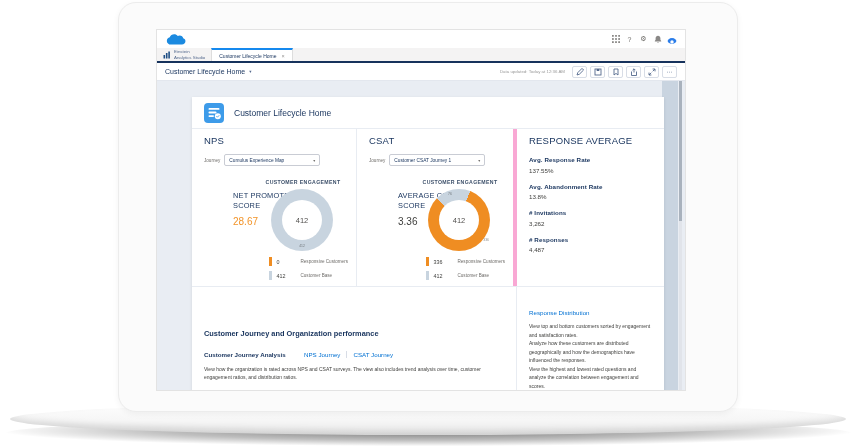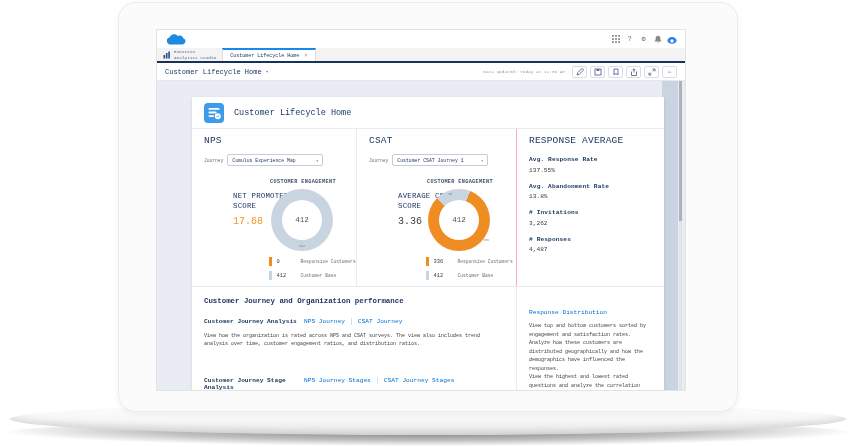--- a/index.html
+++ b/index.html
@@ -11,21 +11,21 @@
   .base-shadow { position:absolute; left:6px; top:420px; width:845px; height:26px;
     background:radial-gradient(ellipse at 50% 40%, rgba(0,0,0,.55) 0%, rgba(0,0,0,.25) 45%, rgba(0,0,0,0) 72%);
     border-radius:50%; }
   .laptop-base { position:absolute; left:10px; top:403px; width:836px; height:32px; border-radius:50%;
     background:linear-gradient(#fefefe 0%, #f6f6f6 55%, #e7e7e7 100%);
     box-shadow:inset 0 -4px 6px rgba(0,0,0,.10); }
   .laptop-screen { position:absolute; left:118px; top:2px; width:620px; height:410px;
     background:#fbfbfb; border:1px solid #ececec; border-radius:18px;
     box-shadow:0 2px 6px rgba(0,0,0,.05); }
   .screen-content { position:absolute; left:37px; top:26px; width:530px; height:362px;
-    background:#fff; border:1px solid #e3e3e3; overflow:hidden;font-family:Liberation Mono, monospace; }
+    background:#fff; border:1px solid #e3e3e3; overflow:hidden; }
 
   
   .logo-bar { height:18px; background:#fff; display:flex; align-items:center; padding:0 8px; justify-content:space-between; }
   .cloud-logo { width:22px; height:13px; }
   .topbar-icons { display:flex; align-items:center; gap:5px; }
   .tb-ico { width:9px; height:9px; display:flex; align-items:center; justify-content:center;
     font-size:7px; color:#706e6b; }
   .avatar { width:10px; height:10px; border-radius:50%; overflow:hidden; }
 
   .nav-bar { height:15px; background:#f4f3f3; border-bottom:2px solid #16325c; display:flex; align-items:stretch; }
@@ -56,21 +56,21 @@
   .card { position:absolute; left:35px; top:16px; width:472px; min-height:420px; background:#fff;
     box-shadow:0 1px 3px rgba(0,0,0,.10); }
   .card-header { height:32px; display:flex; align-items:center; gap:10px; padding:0 12px;
     border-bottom:1px solid #e8ecf2; }
   .dash-icon { width:20px; height:20px; border-radius:4px; background:#3d9be9; position:relative; flex:none; }
   .card-title { font-size:8.5px; color:#16325c; }
 
   .cols { display:flex; height:157px; }
   .col { position:relative; }
   .col-nps  { width:165px; border-right:1px solid #e8ecf2; }
-  .col-csat { width:160px; border-right:1px solid #f9a8d4; }
+  .col-csat { width:160px; border-right:4px solid #f9a8d4; }
   .col-ra   { width:147px; }
   .sec-heading { position:absolute; left:12px; top:6px; font-size:9.5px; color:#16325c; letter-spacing:.2px; }
   .journey-row { position:absolute; left:12px; top:25px; right:14px; display:flex; align-items:center; gap:4px; }
   .journey-label { font-size:4.6px; color:#706e6b; flex:none; }
   .select { flex:1; max-width:96px; height:12px; border:1px solid #c9ccd4; border-radius:2px; background:#fff;
     display:flex; align-items:center; justify-content:space-between; padding:0 4px; }
   .select-value { font-size:4.8px; color:#16325c; white-space:nowrap; overflow:hidden; }
   .select-caret { font-size:4px; color:#706e6b; }
 
   .eng-title { position:absolute; top:50px; width:130px; text-align:center; font-size:5.2px; font-weight:600;
@@ -102,21 +102,21 @@
   .ra-body { padding:6px 12px 0 12px; }
   .ra-heading { font-size:9.5px; color:#16325c; letter-spacing:.2px; margin-bottom:10px; }
   .ra-metric { margin-bottom:9px; }
   .ra-label { font-size:6.2px; color:#16325c; font-weight:600; letter-spacing:.1px; }
   .ra-value { font-size:6.2px; color:#3e3e3c; margin-top:3.5px; }
 
   .card-divider { border-top:1px solid #e8ecf2; }
   .bottom { display:flex; }
   .bottom-left { width:325px; padding:10px 14px 0 12px; border-right:1px solid #e8ecf2; }
   .bottom-right { flex:1; padding:10px 12px 0 12px; }
-  .bt-heading { font-size:7.4px; font-weight:700; color:#16325c; }
+  .bt-heading { font-size:7.4px; font-weight:700; color:#16325c;margin-top:32px; }
   .bt-row { display:flex; align-items:baseline; margin-top:13px; }
   .bt-row-title { font-size:6.2px; font-weight:700; color:#16325c; width:100px; flex:none; }
   .bt-links { display:flex; align-items:center; gap:6px; }
   .bt-link { font-size:6.2px; color:#0070d2; cursor:pointer; white-space:nowrap; }
   .link-sep { width:1px; height:7px; background:#d8dde6; }
   .bt-para { margin-top:7px; font-size:5px; line-height:1.65; color:#3e3e3c; max-width:312px; }
   .pre { white-space:pre-line; }
   .bt-row2 { margin-top:28px; }
   .br-link { display:block; margin-top:12px; font-size:6.2px; color:#0070d2; cursor:pointer; }
   .br-para { margin-top:6px; font-size:5px; line-height:1.7; color:#3e3e3c; }
@@ -254,21 +254,21 @@
               <div class="journey-row">
                 <span class="journey-label">Journey</span>
                 <span class="select">
                   <span class="select-value">Cumulus Experience Map</span>
                   <span class="select-caret">▾</span>
                 </span>
               </div>
               <div class="eng-title">CUSTOMER ENGAGEMENT</div>
               <div class="metric">
                 <div class="metric-label">NET PROMOTER SCORE</div>
-                <div class="metric-value orange">17.68</div>
+                <div class="metric-value orange">28.67</div>
               </div>
               <div class="donut" style="background: conic-gradient(rgb(239, 141, 34) 0deg, rgb(239, 141, 34) 0deg, rgb(200, 212, 223) 0deg, rgb(200, 212, 223) 360deg);">
                 <span class="donut-lbl lbl-bottom">412</span>
                 <div class="donut-hole">
                   <span class="donut-center">412</span>
                 </div>
               </div>
               <div class="legend">
                 <div class="legend-row">
                   <span class="legend-tick" style="background: rgb(239, 141, 34);"></span>

